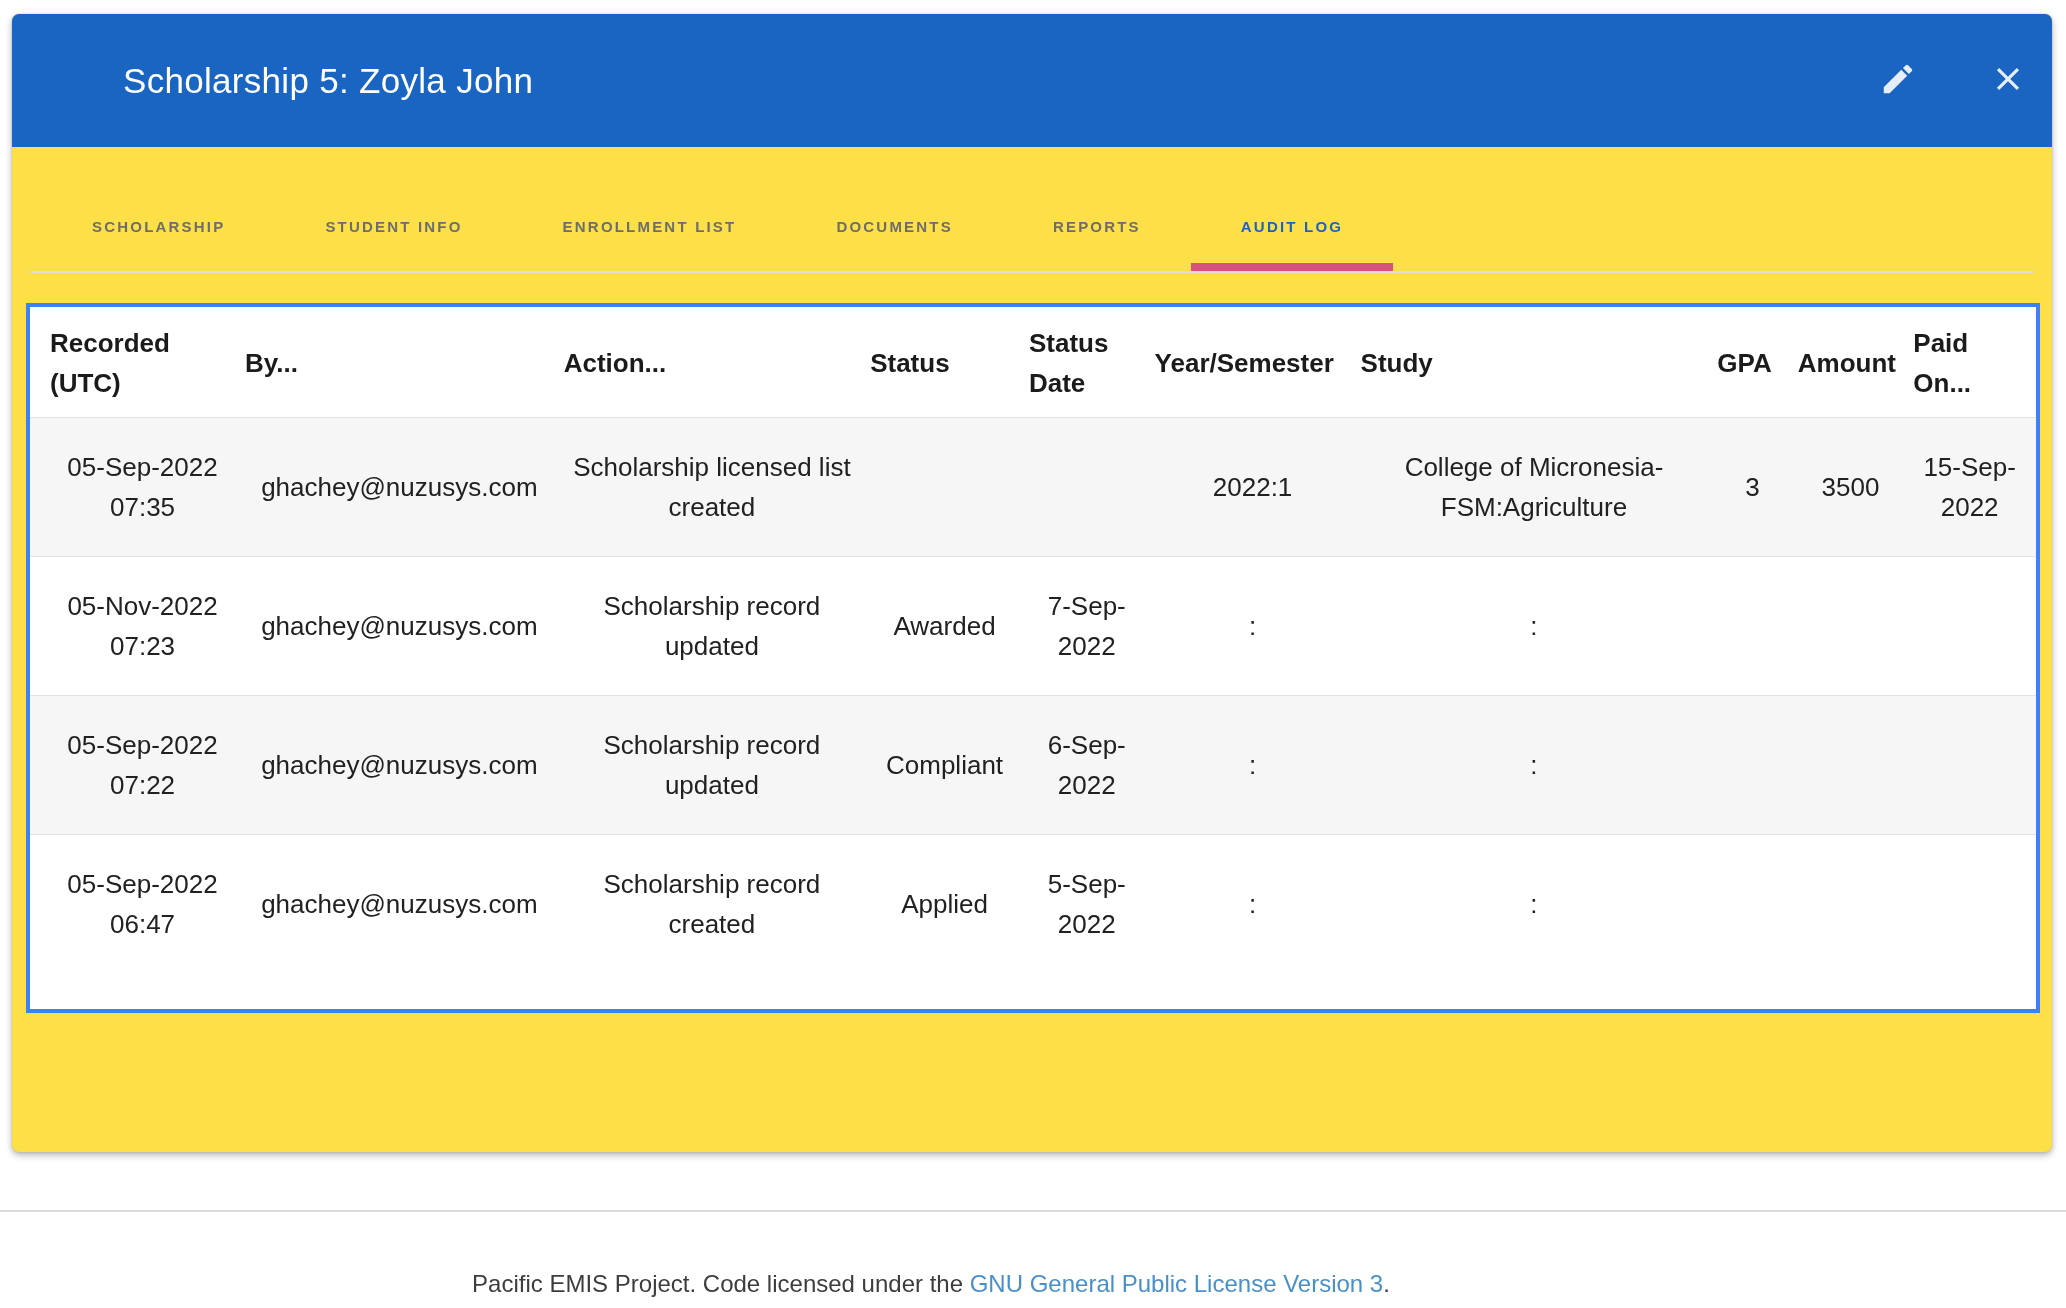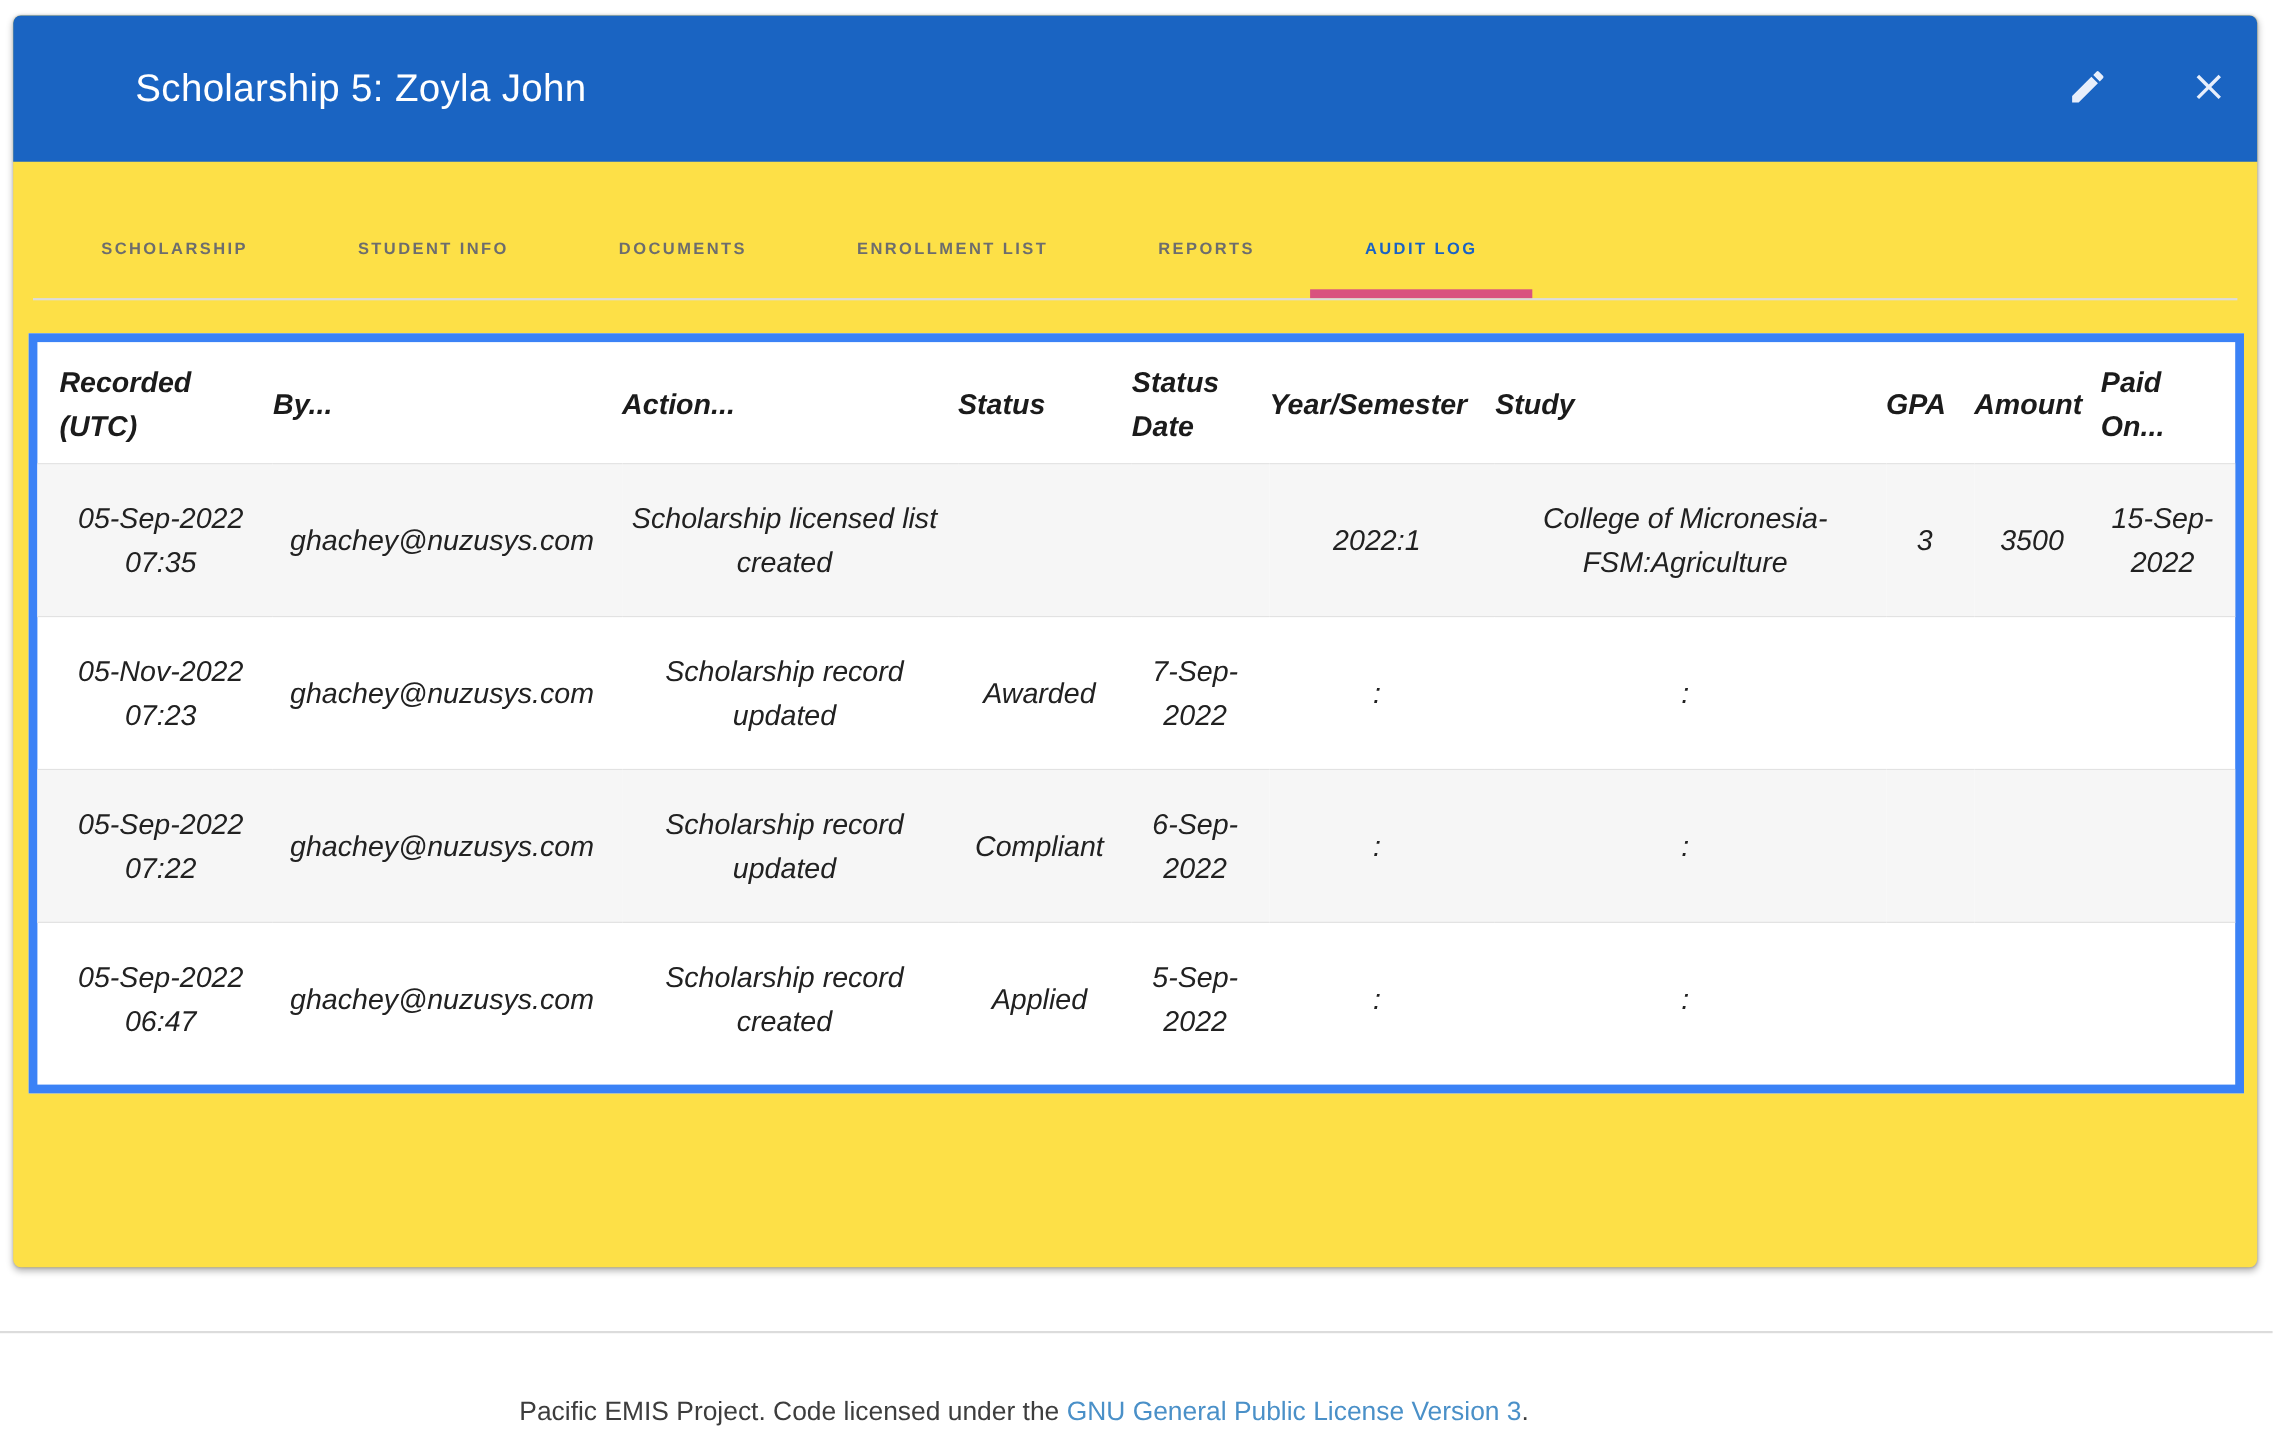--- a/index.html
+++ b/index.html
@@ -52,24 +52,23 @@
   }
   .tab.active { color:#1a63c4; }
   .tab.active::after {
     content:""; position:absolute; left:0; right:0; bottom:0;
     height:8px; background:#d9527f;
   }
 
   
   .highlight-box {
     margin:30px 12px 0 14px;
-    border:8px solid #3b82f6;
-    padding-bottom:9px;
+    border:4px solid #3b82f6;
+    padding-bottom:36px;
     background:#ffffff;
-    font-style:italic;
   }
   table.audit {
     width:100%; border-collapse:collapse; table-layout:fixed;
     font-size:26px; color:#212121;
   }
   table.audit th {
     text-align:left; font-weight:bold; color:#1b1b1b;
     padding:16px 10px 14px 0; line-height:40px; vertical-align:middle;
     overflow-wrap:break-word;
   }
@@ -113,22 +112,22 @@
             <path d="M19 6.41 17.59 5 12 10.59 6.41 5 5 6.41 10.59 12 5 17.59 6.41 19 12 13.41 17.59 19 19 17.59 13.41 12z"></path>
           </svg>
         </span>
       </button>
     </div>
   </div>
 
   <div class="tabbar">
     <div class="tab">SCHOLARSHIP</div>
     <div class="tab">STUDENT INFO</div>
+    <div class="tab">ENROLLMENT LIST</div>
     <div class="tab">DOCUMENTS</div>
-    <div class="tab">ENROLLMENT LIST</div>
     <div class="tab">REPORTS</div>
     <div class="tab active">AUDIT LOG</div>
   </div>
 
   <div class="highlight-box">
     <table class="audit">
       <colgroup>
         <col style="width:214px">
           <col style="width:317px">
           <col style="width:305px">

